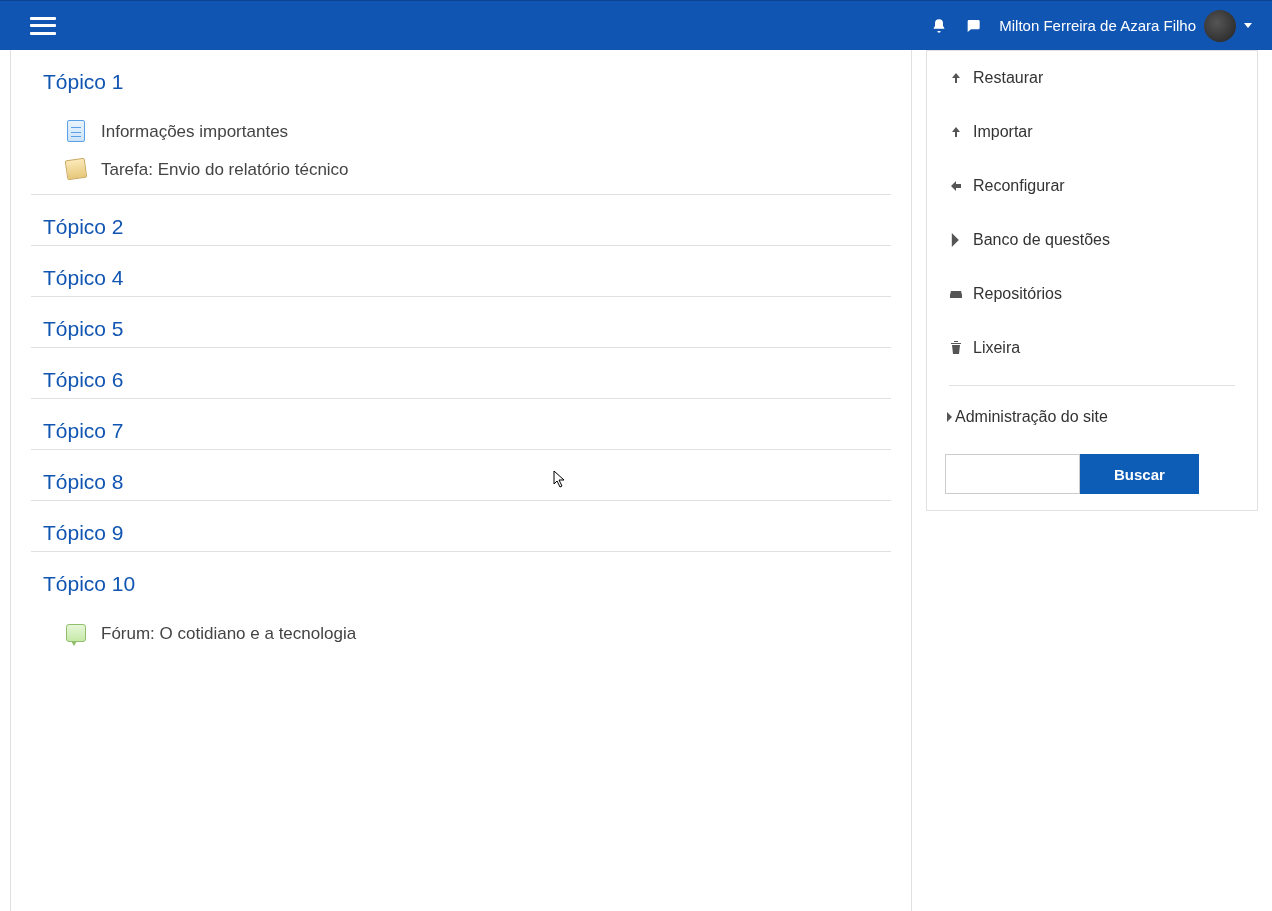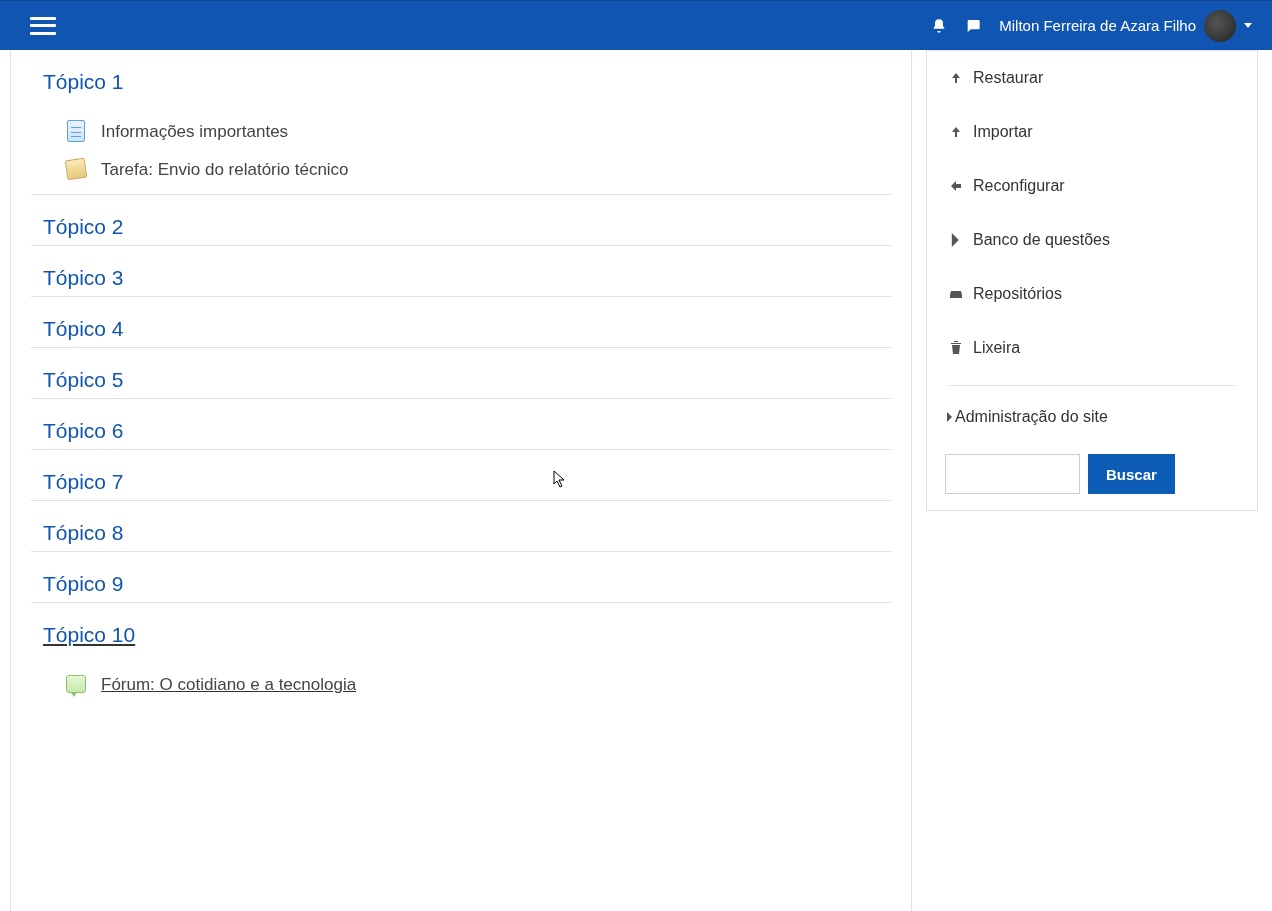--- a/index.html
+++ b/index.html
@@ -194,25 +194,24 @@
     height: 40px;
     border: 1px solid #ccc;
     padding: 6px 8px;
     font-size: 14px;
   }
   .search-btn {
     background: #0d5cb6;
     color: #fff;
     font-weight: bold;
     border: none;
-    padding: 0 18px;
+    padding: 0 34px;
     height: 40px;
     font-size: 15px;
     cursor: pointer;
-    margin-left: 8px;
   }
   
   .cursor {
     position: absolute;
     top: 470px;
     left: 553px;
     width: 14px;
     height: 18px;
     z-index: 50;
     pointer-events: none;
@@ -260,41 +259,38 @@
                 <span class="ic-assign"></span>
               </span>
               <span>Tarefa: Envio do relatório técnico</span>
             </div>
           </div>
         </div>
         <div class="topic">
           <div class="topic-title">Tópico 2</div>
         </div>
         <div class="topic">
-          <div class="topic-title">Tópico 3</div>
-        </div>
-        <div class="topic">
           <div class="topic-title">Tópico 4</div>
         </div>
         <div class="topic">
           <div class="topic-title">Tópico 5</div>
         </div>
         <div class="topic">
           <div class="topic-title">Tópico 6</div>
         </div>
         <div class="topic">
           <div class="topic-title">Tópico 7</div>
         </div>
         <div class="topic">
           <div class="topic-title">Tópico 8</div>
         </div>
         <div class="topic">
           <div class="topic-title">Tópico 9</div>
         </div>
-        <div class="topic" style="border-bottom: none; text-decoration: underline;">
+        <div class="topic" style="border-bottom: none;">
           <div class="topic-title">Tópico 10</div>
           <div class="activity-list">
             <div class="activity">
               <span class="ic">
                 <span class="ic-forum"></span>
               </span>
               <span>Fórum: O cotidiano e a tecnologia</span>
             </div>
           </div>
         </div>

